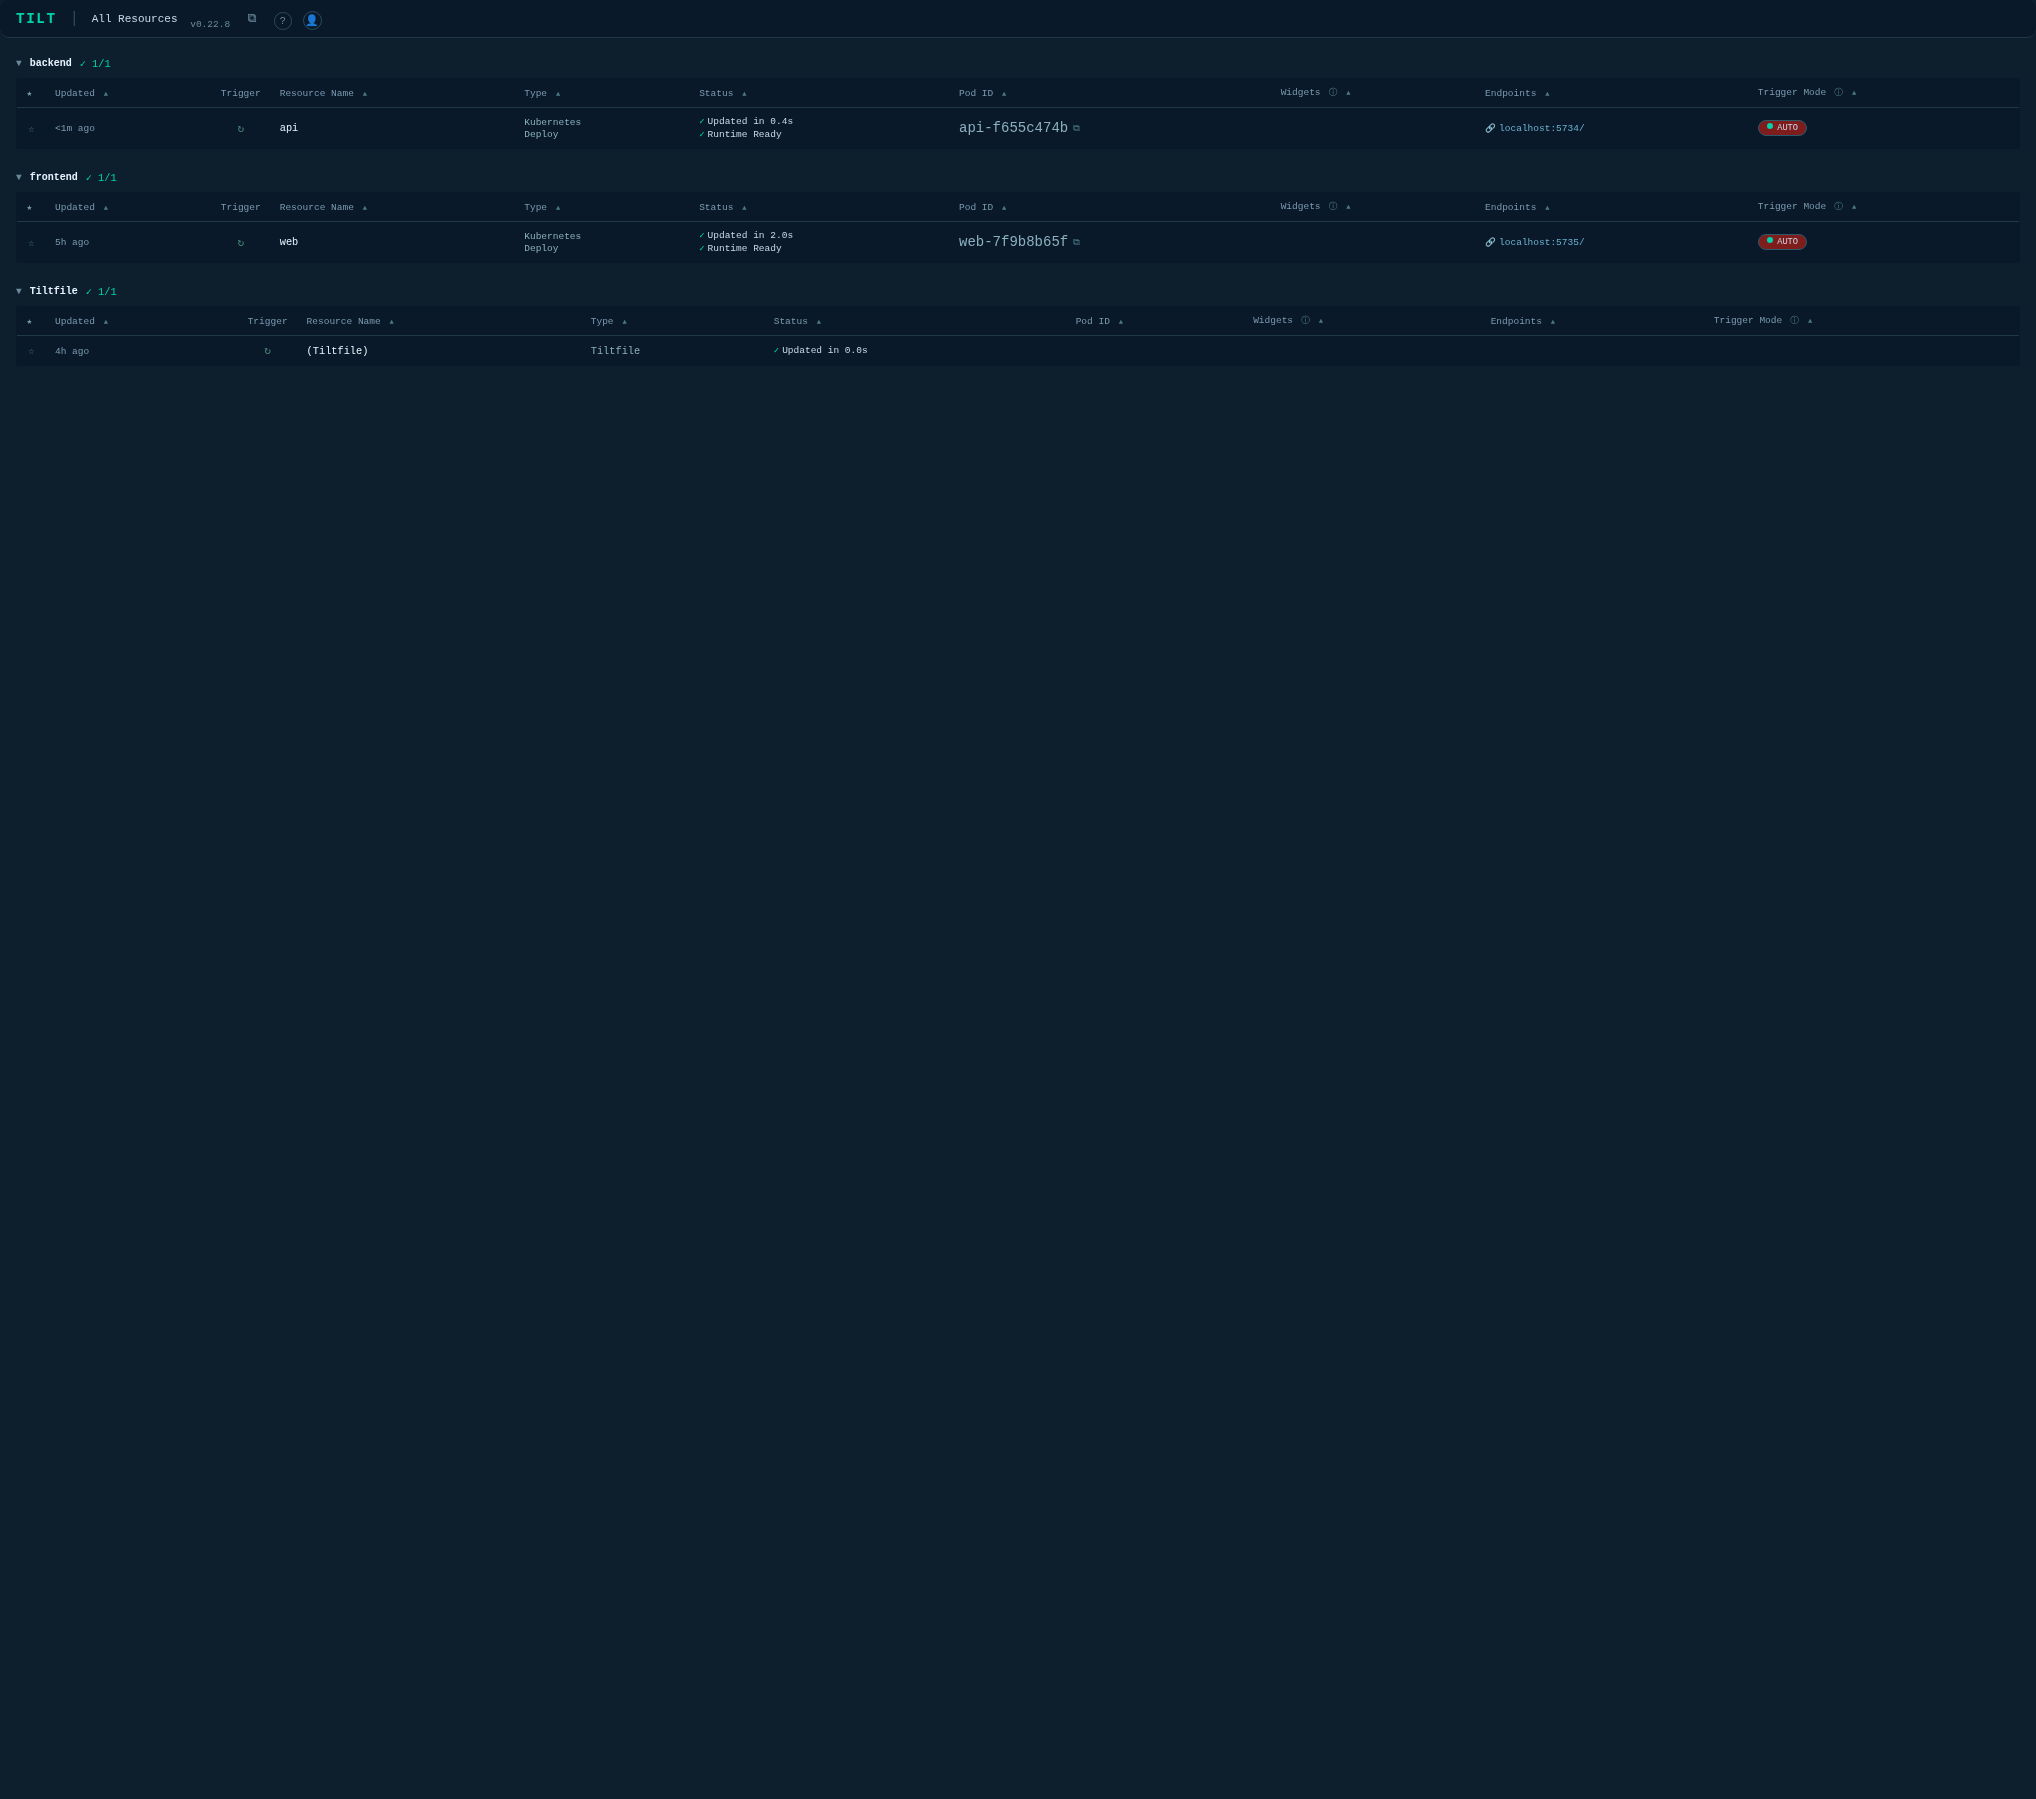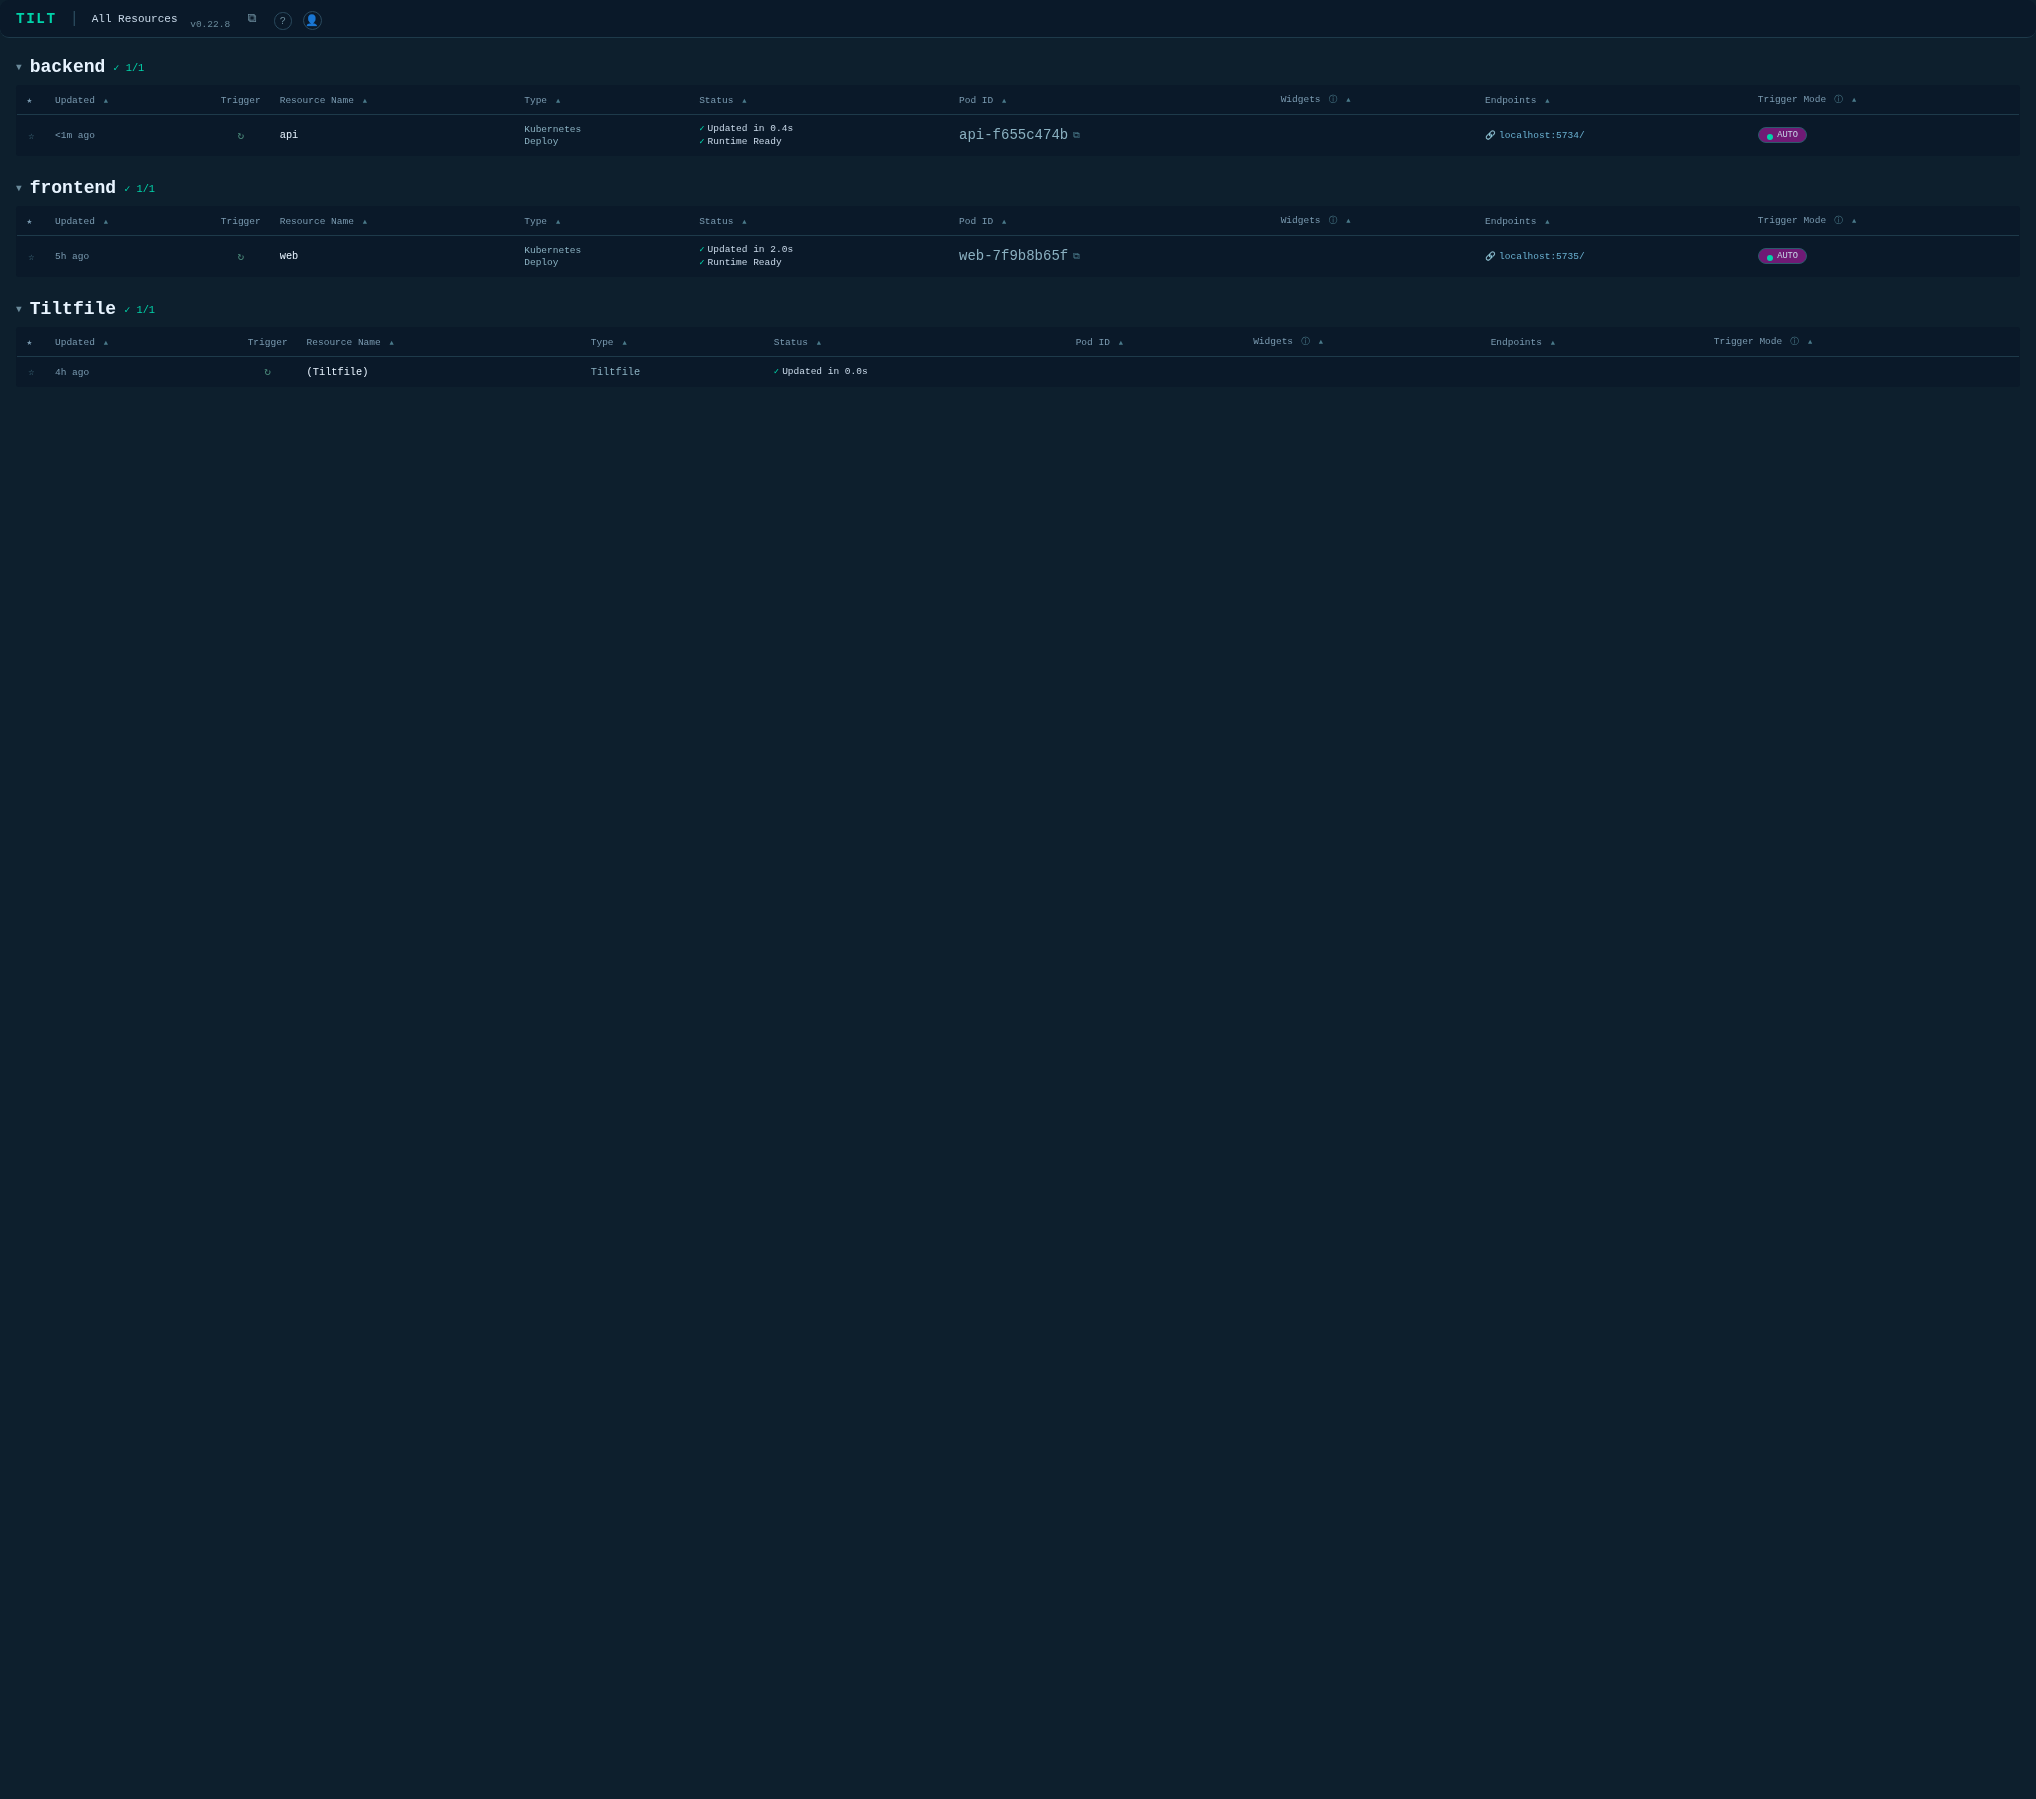--- a/index.html
+++ b/index.html
@@ -88,21 +88,21 @@
       gap: 8px;
       margin-bottom: 8px;
     }
     .chevron-icon {
       color: #6a8a9a;
       cursor: pointer;
       font-size: 9.5px;
     }
     .section-title {
       color: #e8f4ff;
-      font-size: 18px;
+      font-size: 10px;
       font-weight: bold;
     }
     .section-badge {
       color: #00d4aa;
       font-size: 10.3px;
     }
 
     
     .resource-table {
       width: 100%;
@@ -179,28 +179,28 @@
       text-decoration: none;
       display: flex;
       align-items: center;
       gap: 3.2px;
       font-size: 9.5px;
     }
     .link-icon { color: #6ab0d0; font-size: 8.7px; }
 
     
     .auto-badge {
-      background-color: #701a75;
+      background-color: #7f1d1d;
       border: 0.8px solid #2a5a6a;
       border-radius: 9.5px;
       padding: 2.4px 8px;
       font-size: 8.7px;
       color: #c8d8e8;
       display: inline-flex;
-      align-items: flex-end;
+      align-items: flex-start;
       gap: 4px;
     }
     .auto-dot {
       width: 6.4px;
       height: 6.4px;
       border-radius: 50%;
       background-color: #00d4aa;
     }
 
     

